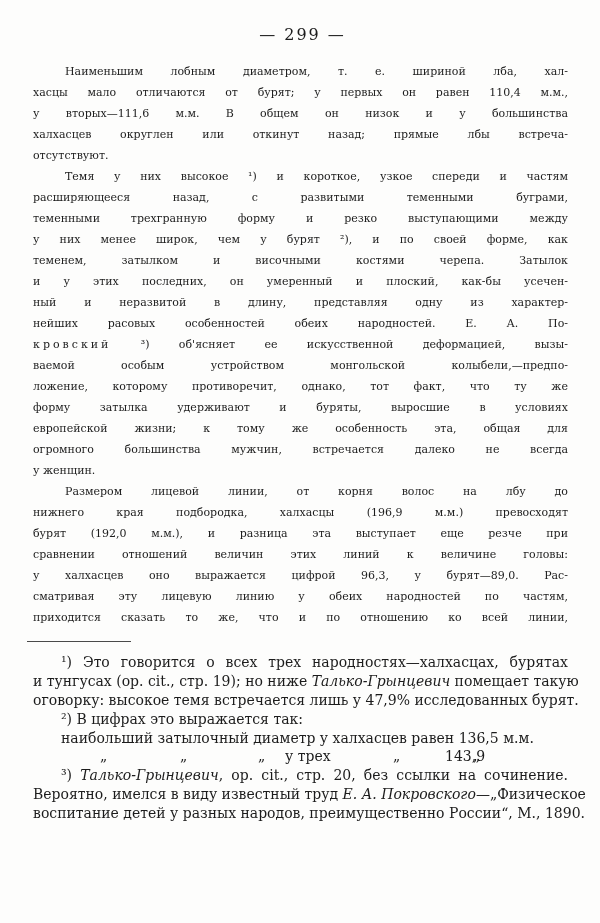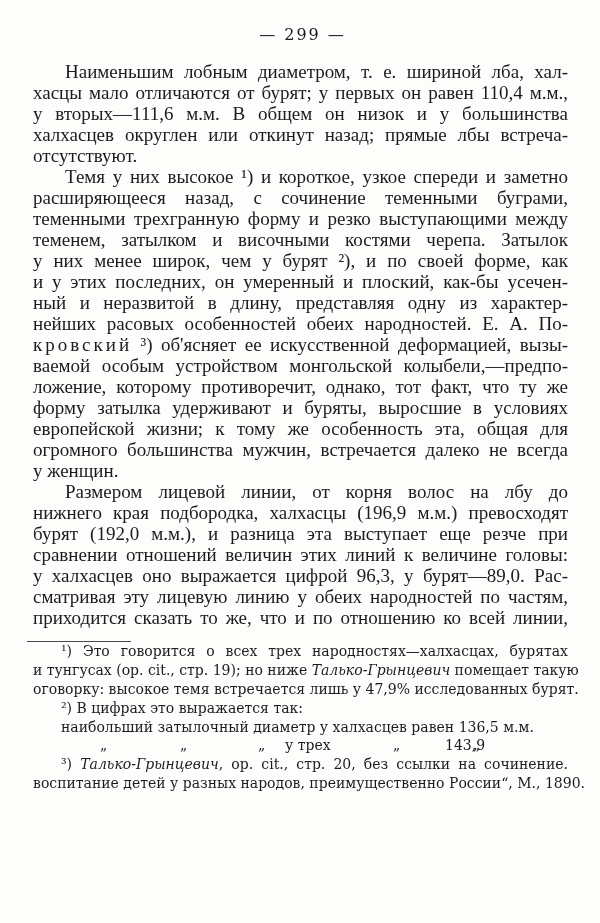--- a/index.html
+++ b/index.html
@@ -9,31 +9,31 @@
     font-family:"DejaVu Serif","Liberation Serif",serif;
     color:#1c1c1c;
     overflow:hidden;
   }
   .page{width:600px;height:923px;box-sizing:border-box;padding:26px 28px 0 33px;}
   .page-number{
     text-align:center;font-size:16px;letter-spacing:2px;height:18px;line-height:18px;
   }
   .content{margin-top:17px;width:535px;}
   .ln{
-    font-size:19px;line-height:21px;height:21px;
+    font-size:11px;line-height:21px;height:21px;
     text-align:justify;text-align-last:justify;
-    white-space:nowrap;overflow:visible;font-family:Liberation Serif, serif;
+    white-space:nowrap;overflow:visible;
   }
   .plain{text-align:center;text-align-last:left;}
   .ind{text-indent:32px;}
   .ind2{text-indent:28px;}
   .sp{letter-spacing:3px;}
   .it{font-style:italic;}
   .fnrule{width:104px;height:0;border-top:1.5px solid #4a4a4a;margin:13px 0 0 -6px;}
-  .footnotes{margin-top:0;}
+  .footnotes{margin-top:11px;}
   .fn-ln{
     font-size:14px;line-height:18.9px;height:18.9px;
     text-align:justify;text-align-last:justify;
     white-space:nowrap;
   }
   .fn-ln.plain{text-align:center;text-align-last:left;}
   .ditto{position:relative;height:18.9px;font-size:14px;}
   .ditto span{position:absolute;top:0;line-height:18.9px;}
   .d0{left:67px;}.d1{left:147px;}.d2{left:225px;}.d3{left:252px;}
   .d4{left:360px;}.d5{left:412px;}.d6{left:440px;}
@@ -49,25 +49,25 @@
 
     <div>
       <div class="ln ind">Наименьшим лобным диаметром, т. е. шириной лба, хал-</div>
       <div class="ln">хасцы мало отличаются от бурят; у первых он равен 110,4 м.м.,</div>
       <div class="ln">у вторых—111,6 м.м. В общем он низок и у большинства</div>
       <div class="ln">халхасцев округлен или откинут назад; прямые лбы встреча-</div>
       <div class="ln plain">отсутствуют.</div>
     </div>
 
     <div>
-      <div class="ln ind">Темя у них высокое ¹) и короткое, узкое спереди и заметно</div>
-      <div class="ln">расширяющееся назад, с сочинение теменными буграми,</div>
+      <div class="ln ind">Темя у них высокое ¹) и короткое, узкое спереди и частям</div>
+      <div class="ln">расширяющееся назад, с развитыми теменными буграми,</div>
       <div class="ln">теменными трехгранную форму и резко выступающими между</div>
+      <div class="ln">у них менее широк, чем у бурят ²), и по своей форме, как</div>
       <div class="ln">теменем, затылком и височными костями черепа. Затылок</div>
-      <div class="ln">у них менее широк, чем у бурят ²), и по своей форме, как</div>
       <div class="ln">и у этих последних, он умеренный и плоский, как-бы усечен-</div>
       <div class="ln">ный и неразвитой в длину, представляя одну из характер-</div>
       <div class="ln">нейших расовых особенностей обеих народностей. Е. А. По-</div>
       <div class="ln"><span class="sp">кровский</span><span> ³) об'ясняет ее искусственной деформацией, вызы-</span></div>
       <div class="ln">ваемой особым устройством монгольской колыбели,—предпо-</div>
       <div class="ln">ложение, которому противоречит, однако, тот факт, что ту же</div>
       <div class="ln">форму затылка удерживают и буряты, выросшие в условиях</div>
       <div class="ln">европейской жизни; к тому же особенность эта, общая для</div>
       <div class="ln">огромного большинства мужчин, встречается далеко не всегда</div>
       <div class="ln plain">у женщин.</div>
@@ -102,18 +102,19 @@
           <span class="d2">„</span>
           <span class="d3">у трех</span>
           <span class="d4">„</span>
           <span class="d5">143,9</span>
           <span class="d6">„</span>
         </div>
       </div>
 
       <div>
         <div class="fn-ln ind2"><span>³) </span><span class="it">Талько-Грынцевич</span><span>, op. cit., стр. 20, без ссылки на сочинение.</span></div>
+        <div class="fn-ln"><span>Вероятно, имелся в виду известный труд </span><span class="it">Е. А. Покровского</span><span>—„Физическое</span></div>
         <div class="fn-ln plain">воспитание детей у разных народов, преимущественно России“, М., 1890.</div>
       </div>
 
     </div>
   </div>
 </div>
 
 </body></html>

